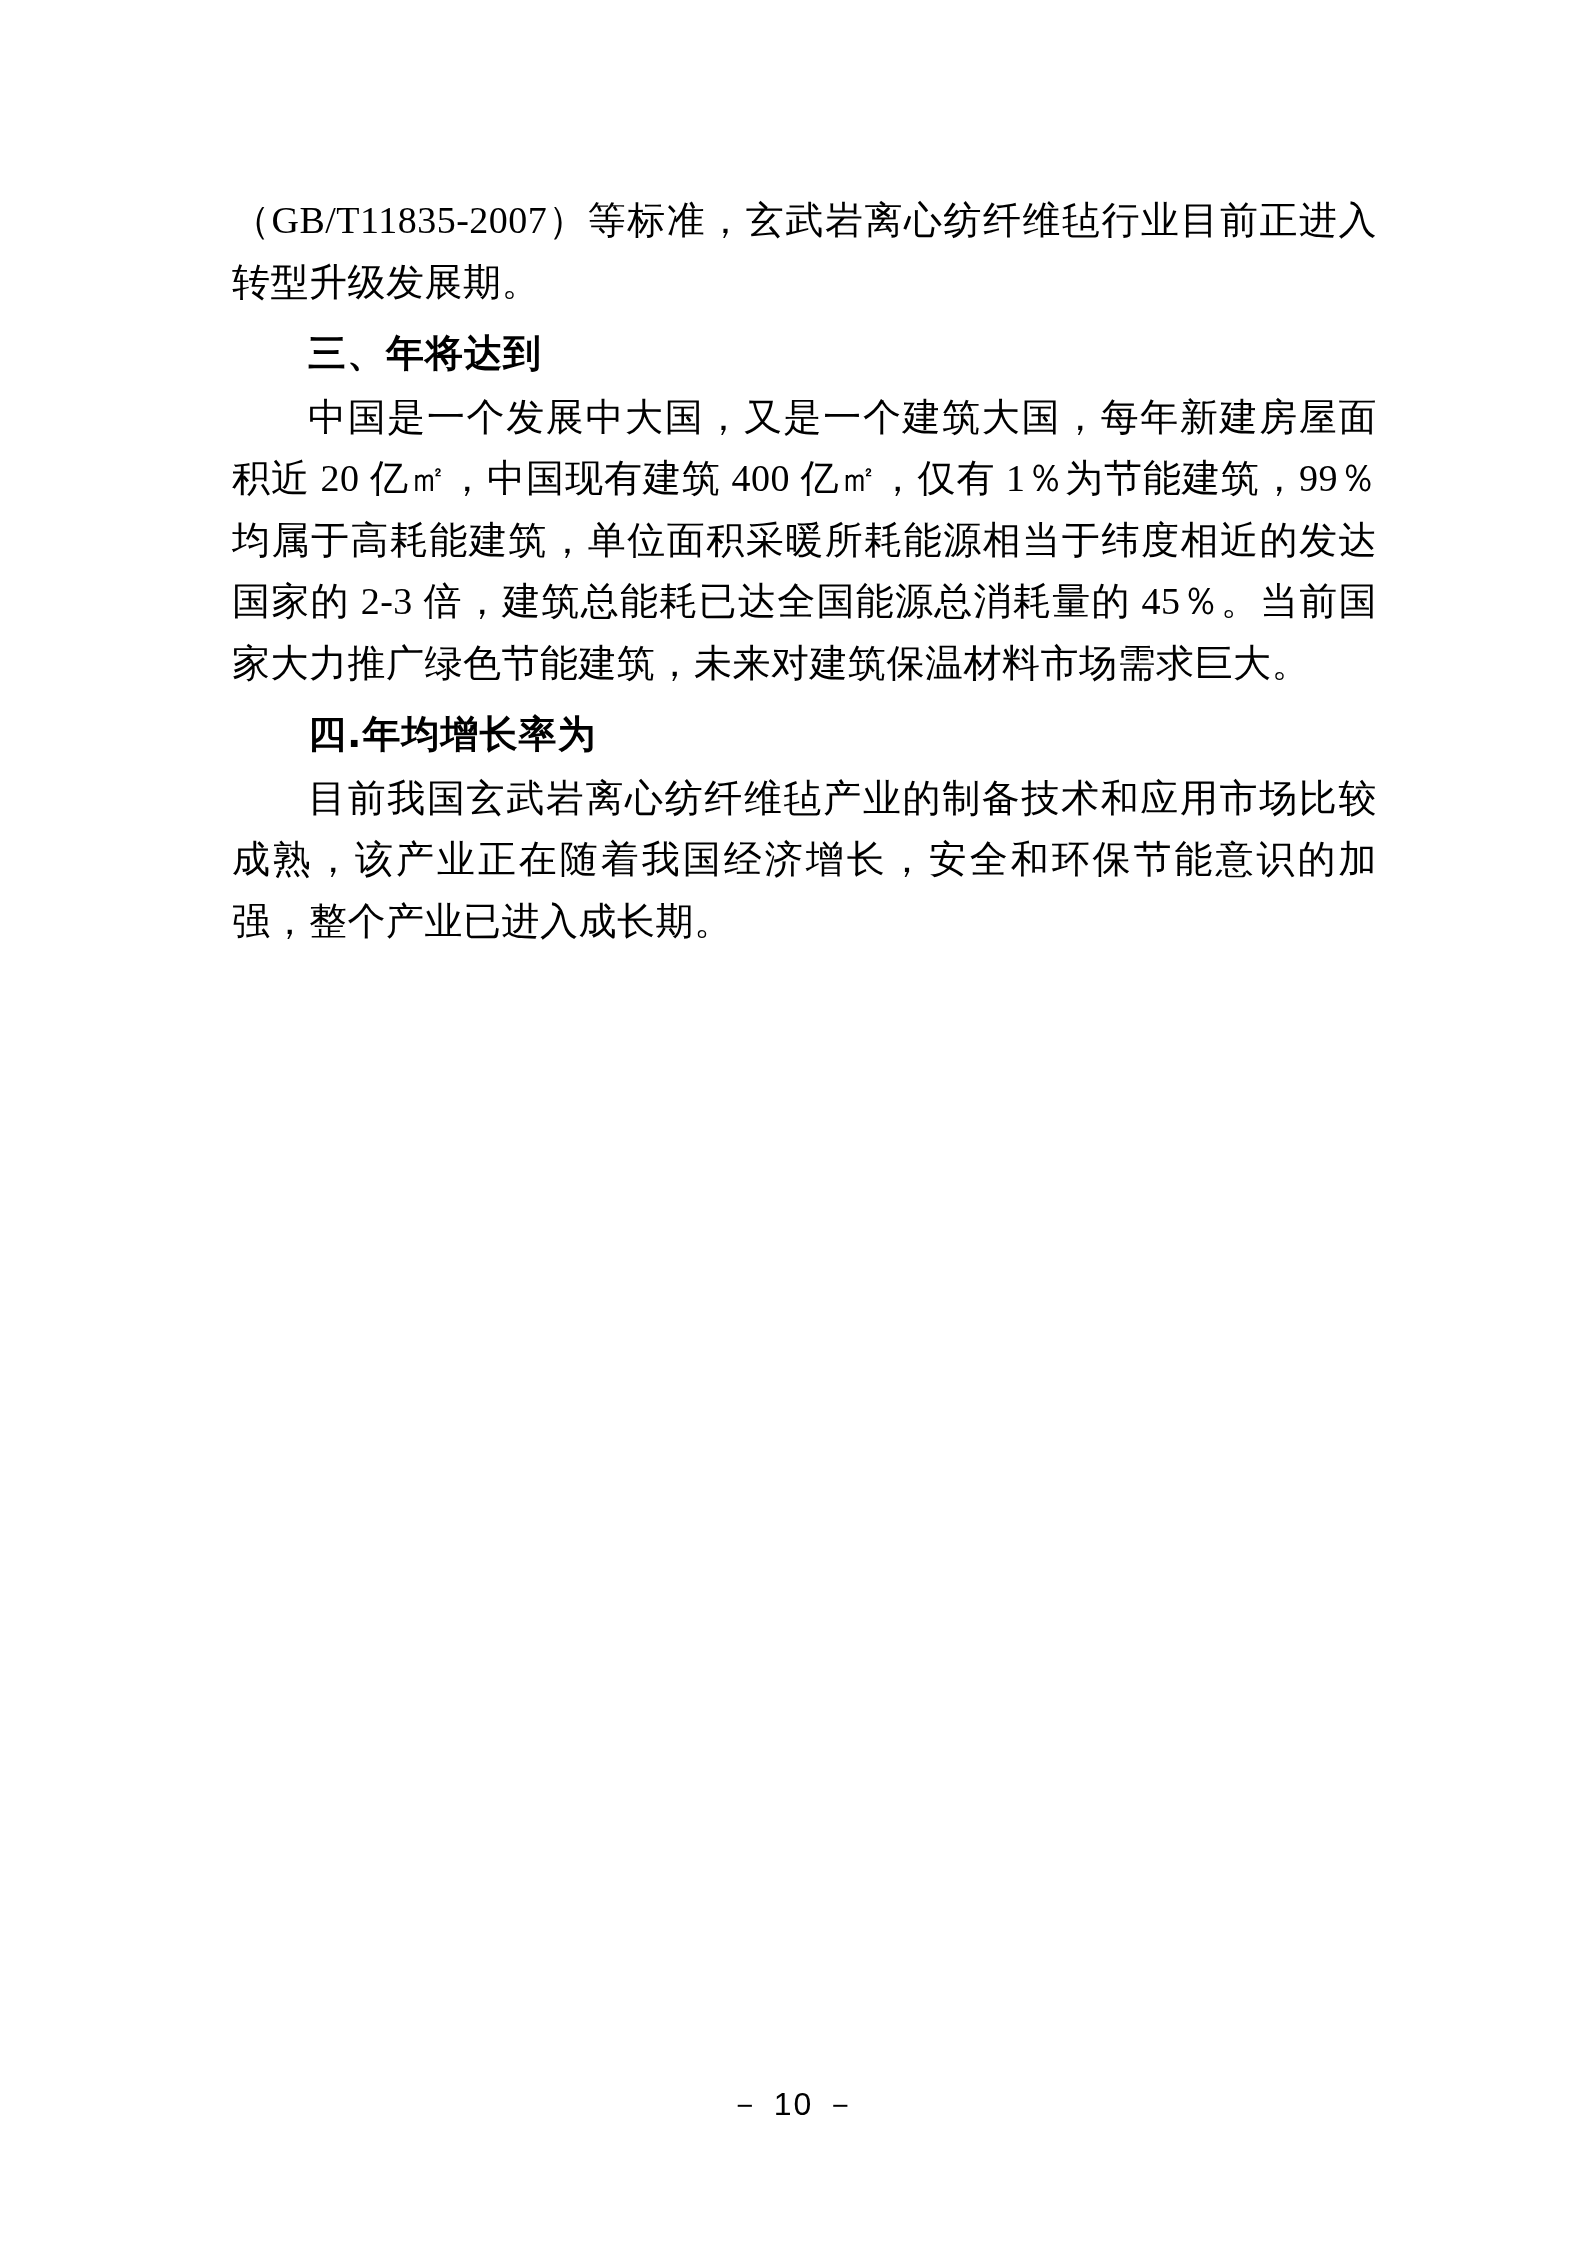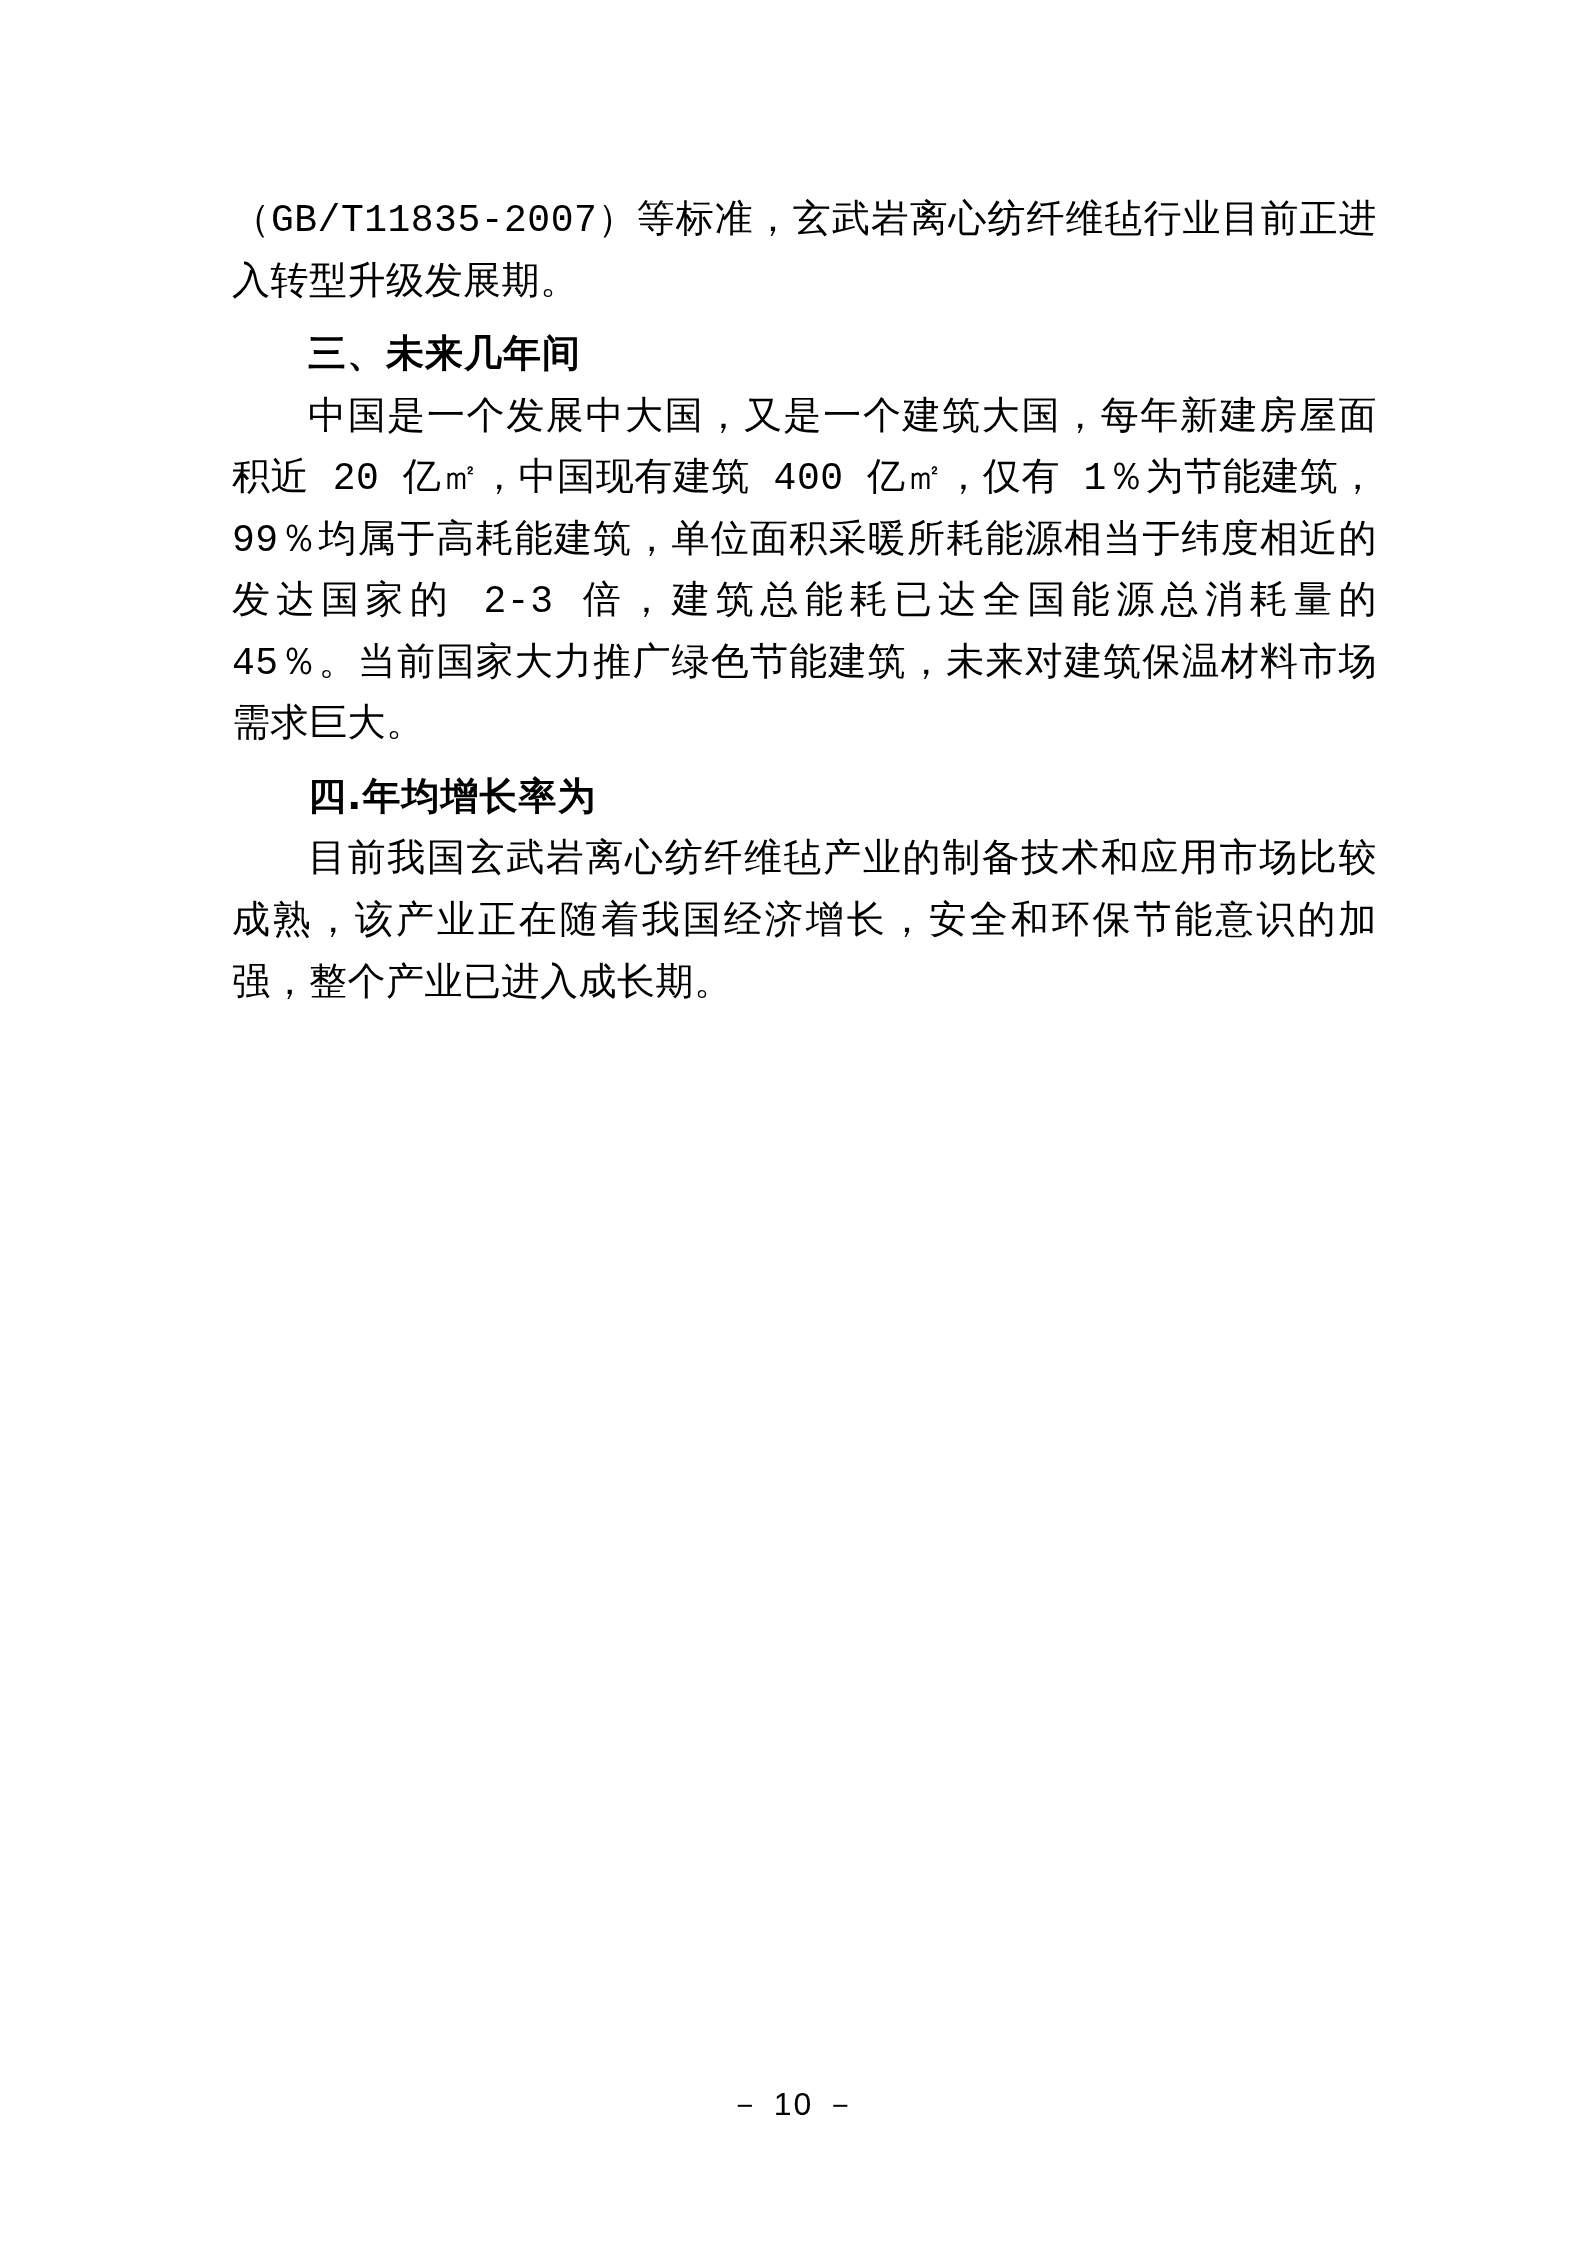--- a/index.html
+++ b/index.html
@@ -23,21 +23,21 @@
     height: 2245px;
     box-sizing: border-box;
     padding: 190px 210px 0 232px;
   }
   .body-text {
     font-size: 38px;
     line-height: 1.62;
     letter-spacing: 0.5px;
     text-align: justify;
     margin: 0 0 2px 0;
-    font-family: Liberation Mono, monospace;
+    font-family: Liberation Serif, serif;
   }
   .indent {
     text-indent: 76px;
   }
   .heading {
     font-size: 38px;
     line-height: 1.62;
     font-weight: bold;
     text-indent: 76px;
     margin: 10px 0 2px 0;
@@ -55,21 +55,21 @@
     letter-spacing: 2px;
   }
 </style>
 </head>
 <body>
 
 <div class="page">
 
   <p class="body-text">（GB/T11835-2007）等标准，玄武岩离心纺纤维毡行业目前正进入转型升级发展期。</p>
 
-  <h2 class="heading">三、未来几年间</h2>
+  <h2 class="heading">三、年将达到</h2>
 
 
   <p class="body-text indent">中国是一个发展中大国，又是一个建筑大国，每年新建房屋面积近 20 亿㎡，中国现有建筑 400 亿㎡，仅有 1％为节能建筑，99％均属于高耗能建筑，单位面积采暖所耗能源相当于纬度相近的发达国家的 2-3 倍，建筑总能耗已达全国能源总消耗量的 45％。当前国家大力推广绿色节能建筑，未来对建筑保温材料市场需求巨大。</p>
 
   <h2 class="heading">四.年均增长率为</h2>
 
   <p class="body-text indent">目前我国玄武岩离心纺纤维毡产业的制备技术和应用市场比较成熟，该产业正在随着我国经济增长，安全和环保节能意识的加强，整个产业已进入成长期。</p>
 
 </div>
 

